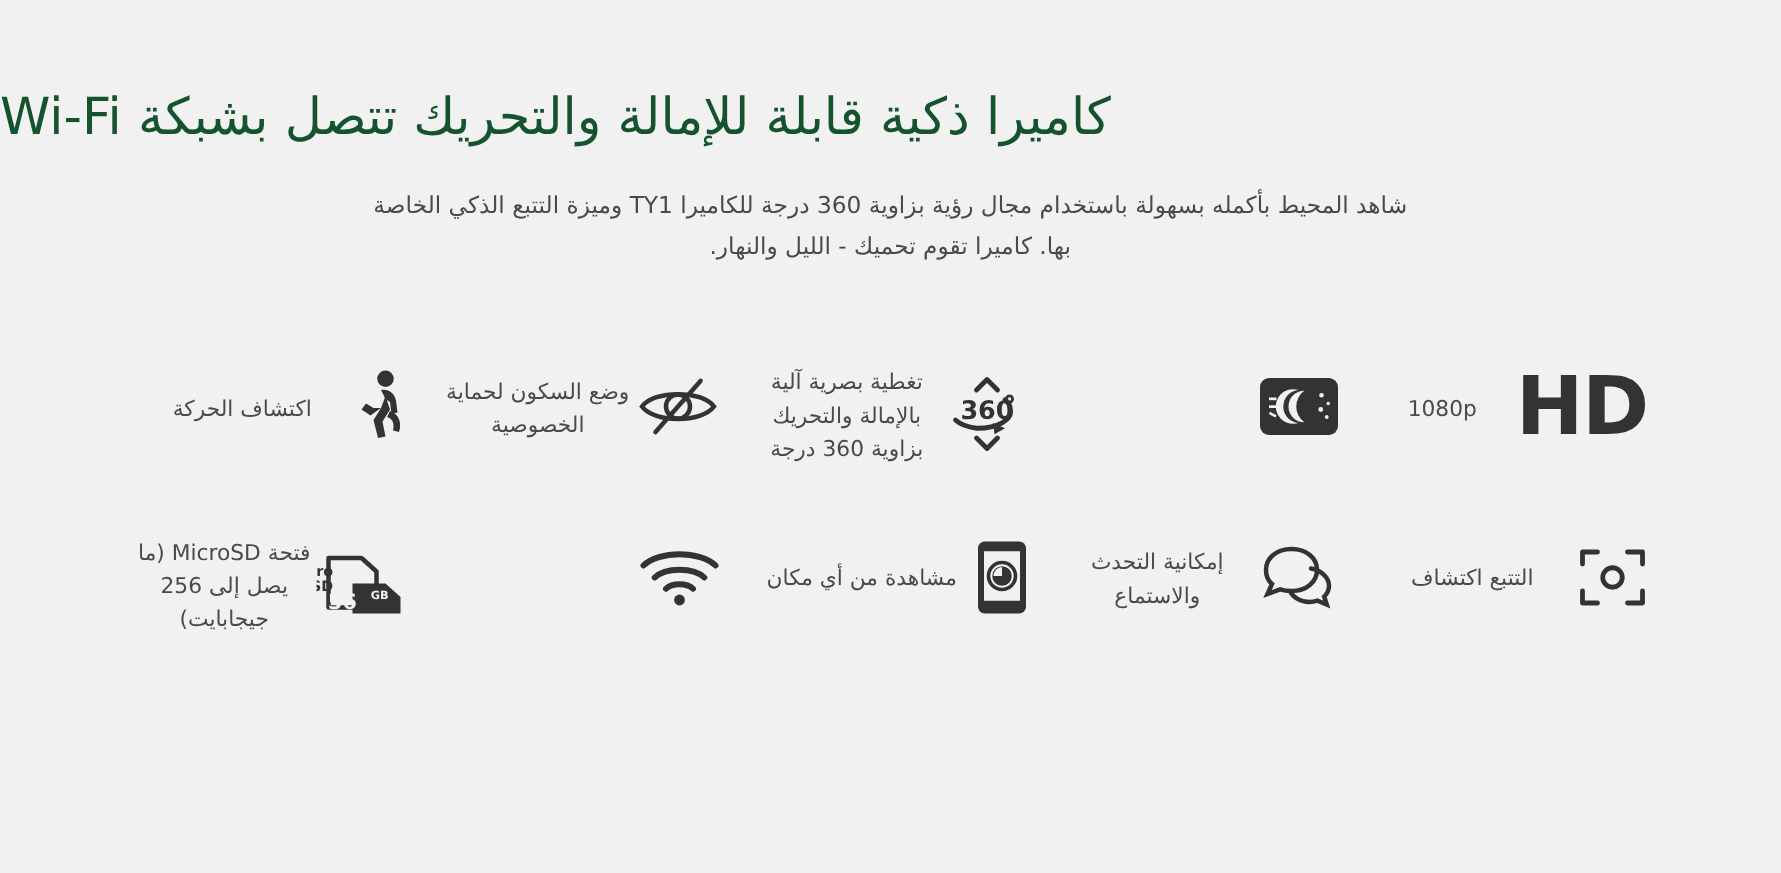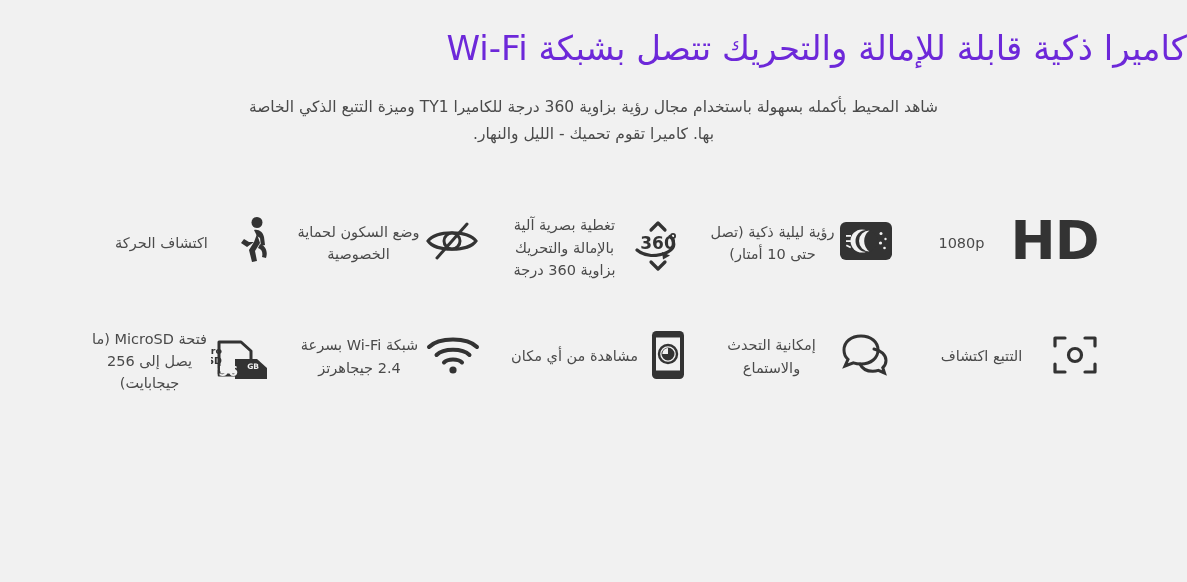--- a/index.html
+++ b/index.html
@@ -16,26 +16,26 @@
     overflow: hidden;
   }
   .page {
     position: relative;
     width: 1187px;
     height: 582px;
     box-sizing: border-box;
   }
   .hero-title {
     margin: 0;
-    padding-top: 26px;
-    text-align: right;
+    padding-top: 56px;
+    text-align: left;
     font-size: 34px;
     font-weight: 400;
     line-height: 1.35;
-    color: #6d28d9;
+    color: #14532d;
     letter-spacing: 0px;
   }
   .hero-sub {
     margin: 4px auto;
     padding-top: 18px;
     width: 700px;
     text-align: center;
     font-size: 15.5px;
     font-weight: 400;
     line-height: 1.75;
@@ -116,21 +116,20 @@
             <path d="M20 20 a10.5 10.5 0 0 1 10.5 -10.5 a13 13 0 0 0 0 21 A10.5 10.5 0 0 1 20 20 Z" fill="#f1f1f1"></path>
             <rect x="7" y="14" width="5" height="1.8" fill="#f1f1f1"></rect>
             <rect x="7" y="19.2" width="6.5" height="1.8" fill="#f1f1f1"></rect>
             <rect x="7" y="24.5" width="5" height="1.8" fill="#f1f1f1" transform="rotate(28 9.5 25.4)"></rect>
             <circle cx="42" cy="12.5" r="1.5" fill="#f1f1f1"></circle>
             <circle cx="46.5" cy="18" r="1.2" fill="#f1f1f1"></circle>
             <circle cx="41.5" cy="22" r="1.6" fill="#f1f1f1"></circle>
             <circle cx="45.5" cy="27" r="1.3" fill="#f1f1f1"></circle>
           </svg>
         </div>
-        <div class="feature-label">رؤية ليلية ذكية (تصل حتى 10 أمتار)</div>
       </div>
 
       <div class="feature-cell">
         <div class="icon-box">
           <svg width="58" height="54" viewBox="0 0 58 54" aria-hidden="true">
 
             <path d="M22 11 L29 4 L36 11" fill="none" stroke="#333333" stroke-width="3.2" stroke-linecap="round" stroke-linejoin="round"></path>
 
             <path d="M22 43 L29 50 L36 43" fill="none" stroke="#333333" stroke-width="3.2" stroke-linecap="round" stroke-linejoin="round"></path>
 
@@ -210,21 +209,20 @@
 
       <div class="feature-cell">
         <div class="icon-box">
           <svg width="56" height="42" viewBox="0 0 56 42" aria-hidden="true">
             <path d="M4 13 C14 3, 42 3, 52 13" fill="none" stroke="#333333" stroke-width="4" stroke-linecap="round"></path>
             <path d="M11.5 21 C18.5 14, 37.5 14, 44.5 21" fill="none" stroke="#333333" stroke-width="4" stroke-linecap="round"></path>
             <path d="M19 28.5 C23 24.5, 33 24.5, 37 28.5" fill="none" stroke="#333333" stroke-width="4" stroke-linecap="round"></path>
             <circle cx="28" cy="36" r="3.6" fill="#333333"></circle>
           </svg>
         </div>
-        <div class="feature-label">شبكة Wi-Fi بسرعة 2.4 جيجاهرتز</div>
       </div>
 
       <div class="feature-cell">
         <div class="icon-box">
           <svg width="64" height="48" viewBox="0 0 64 48" aria-hidden="true">
 
             <path d="M8 7 L30 7 L40 16 L40 40 L8 40 Z" fill="none" stroke="#333333" stroke-width="3" stroke-linejoin="round"></path>
 
             <text x="11" y="19" font-family="DejaVu Sans, Liberation Sans, sans-serif" font-size="9.5" font-weight="700" fill="#333333">Micro</text>
             <text x="11" y="29" font-family="DejaVu Sans, Liberation Sans, sans-serif" font-size="9.5" font-weight="700" fill="#333333">SD</text>

